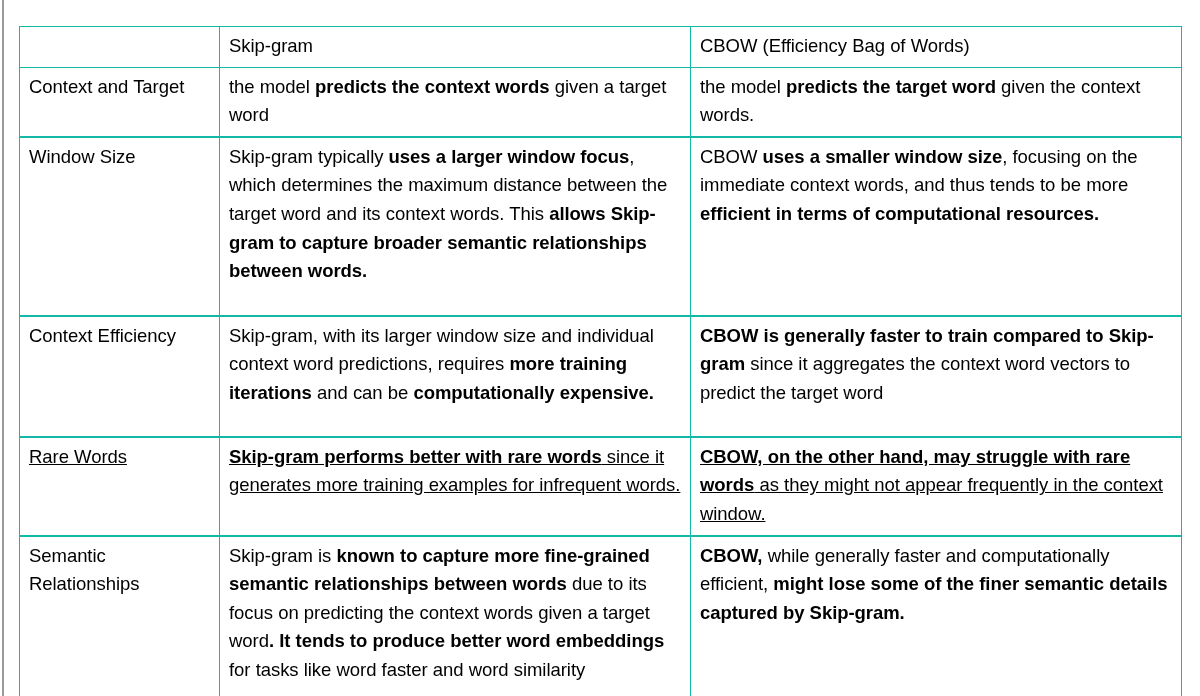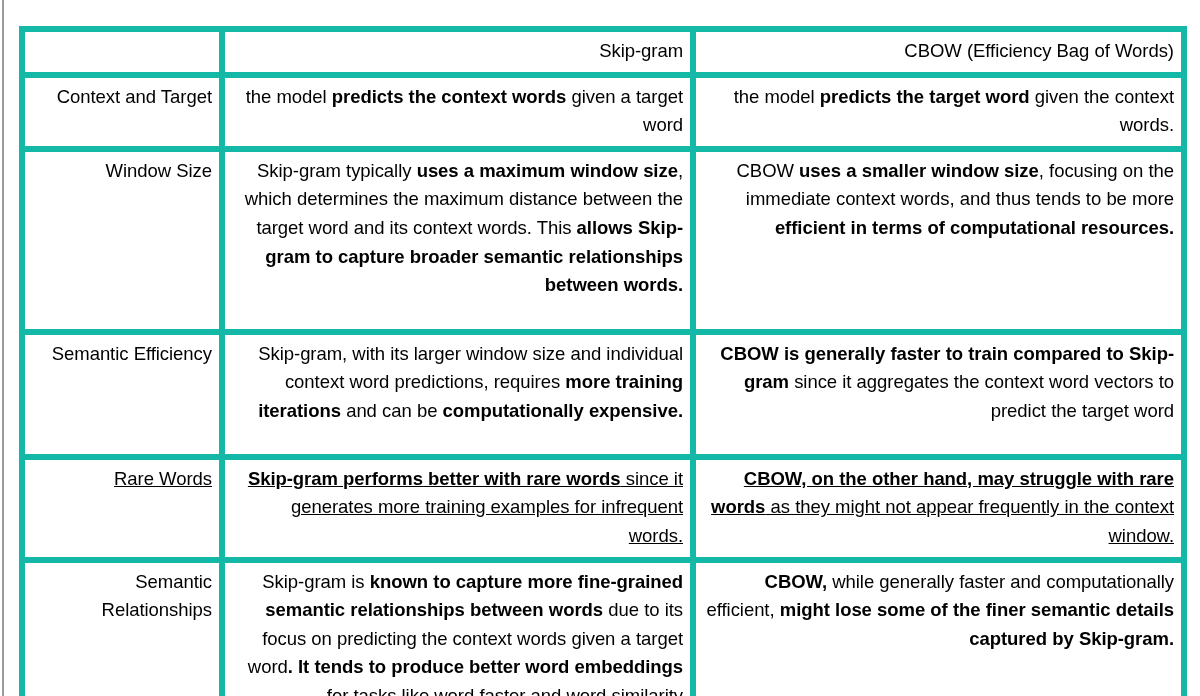--- a/index.html
+++ b/index.html
@@ -38,28 +38,27 @@
     table-layout: fixed;
     width: 1162px;
     background: #ffffff;
   }
 
   table.cmp col.c-label { width: 200px; }
   table.cmp col.c-skip  { width: 471px; }
   table.cmp col.c-cbow  { width: 491px; }
 
   table.cmp td {
-    border: 6px solid #14b8a6;
+    border: 1px solid #14b8a6;
     vertical-align: top;
     padding: 5px 7px 6px 9px;
     font-size: 18.5px;
     line-height: 28.6px;
     letter-spacing: -0.05px;
     word-spacing: 0.1px;
-    text-align: right;
   }
 
   
   tr.sep-top > td { border-top-width: 2px; }
 
   td.label-cell {
     padding-left: 10px;
   }
 
   td b, td strong {
@@ -103,26 +102,26 @@
       </tr>
 
       <tr class="r-ctx">
         <td class="label-cell">Context and Target</td>
         <td><span class="seg">the model </span><b class="seg">predicts the context words</b><span class="seg"> given a target word</span></td>
         <td><span class="seg">the model </span><b class="seg">predicts the target word</b><span class="seg"> given the context words.</span></td>
       </tr>
 
       <tr class="r-win sep-top">
         <td class="label-cell">Window Size</td>
-        <td><span class="seg">Skip-gram typically </span><b class="seg">uses a maximum window size</b><span class="seg">, which determines the maximum distance between the target word and its context words. This </span><b class="seg">allows Skip-gram to capture broader semantic relationships between words.</b></td>
+        <td><span class="seg">Skip-gram typically </span><b class="seg">uses a larger window focus</b><span class="seg">, which determines the maximum distance between the target word and its context words. This </span><b class="seg">allows Skip-gram to capture broader semantic relationships between words.</b></td>
         <td><span class="seg">CBOW </span><b class="seg">uses a smaller window size</b><span class="seg">, focusing on the immediate context words, and thus tends to be more </span><b class="seg">efficient in terms of computational resources.</b></td>
       </tr>
 
       <tr class="r-train sep-top">
-        <td class="label-cell">Semantic Efficiency</td>
+        <td class="label-cell">Context Efficiency</td>
         <td><span class="seg">Skip-gram, with its larger window size and individual context word predictions, requires </span><b class="seg">more training iterations</b><span class="seg"> and can be </span><b class="seg">computationally expensive.</b></td>
         <td><b class="seg">CBOW is generally faster to train compared to Skip-gram</b><span class="seg"> since it aggregates the context word vectors to predict the target word</span></td>
       </tr>
 
       <tr class="r-rare sep-top">
         <td class="label-cell">Rare Words</td>
         <td><b class="seg">Skip-gram performs better with rare words</b><span class="seg"> since it generates more training examples for infrequent words.</span></td>
         <td><b class="seg">CBOW, on the other hand, may struggle with rare words</b><span class="seg"> as they might not appear frequently in the context window.</span></td>
       </tr>
 

